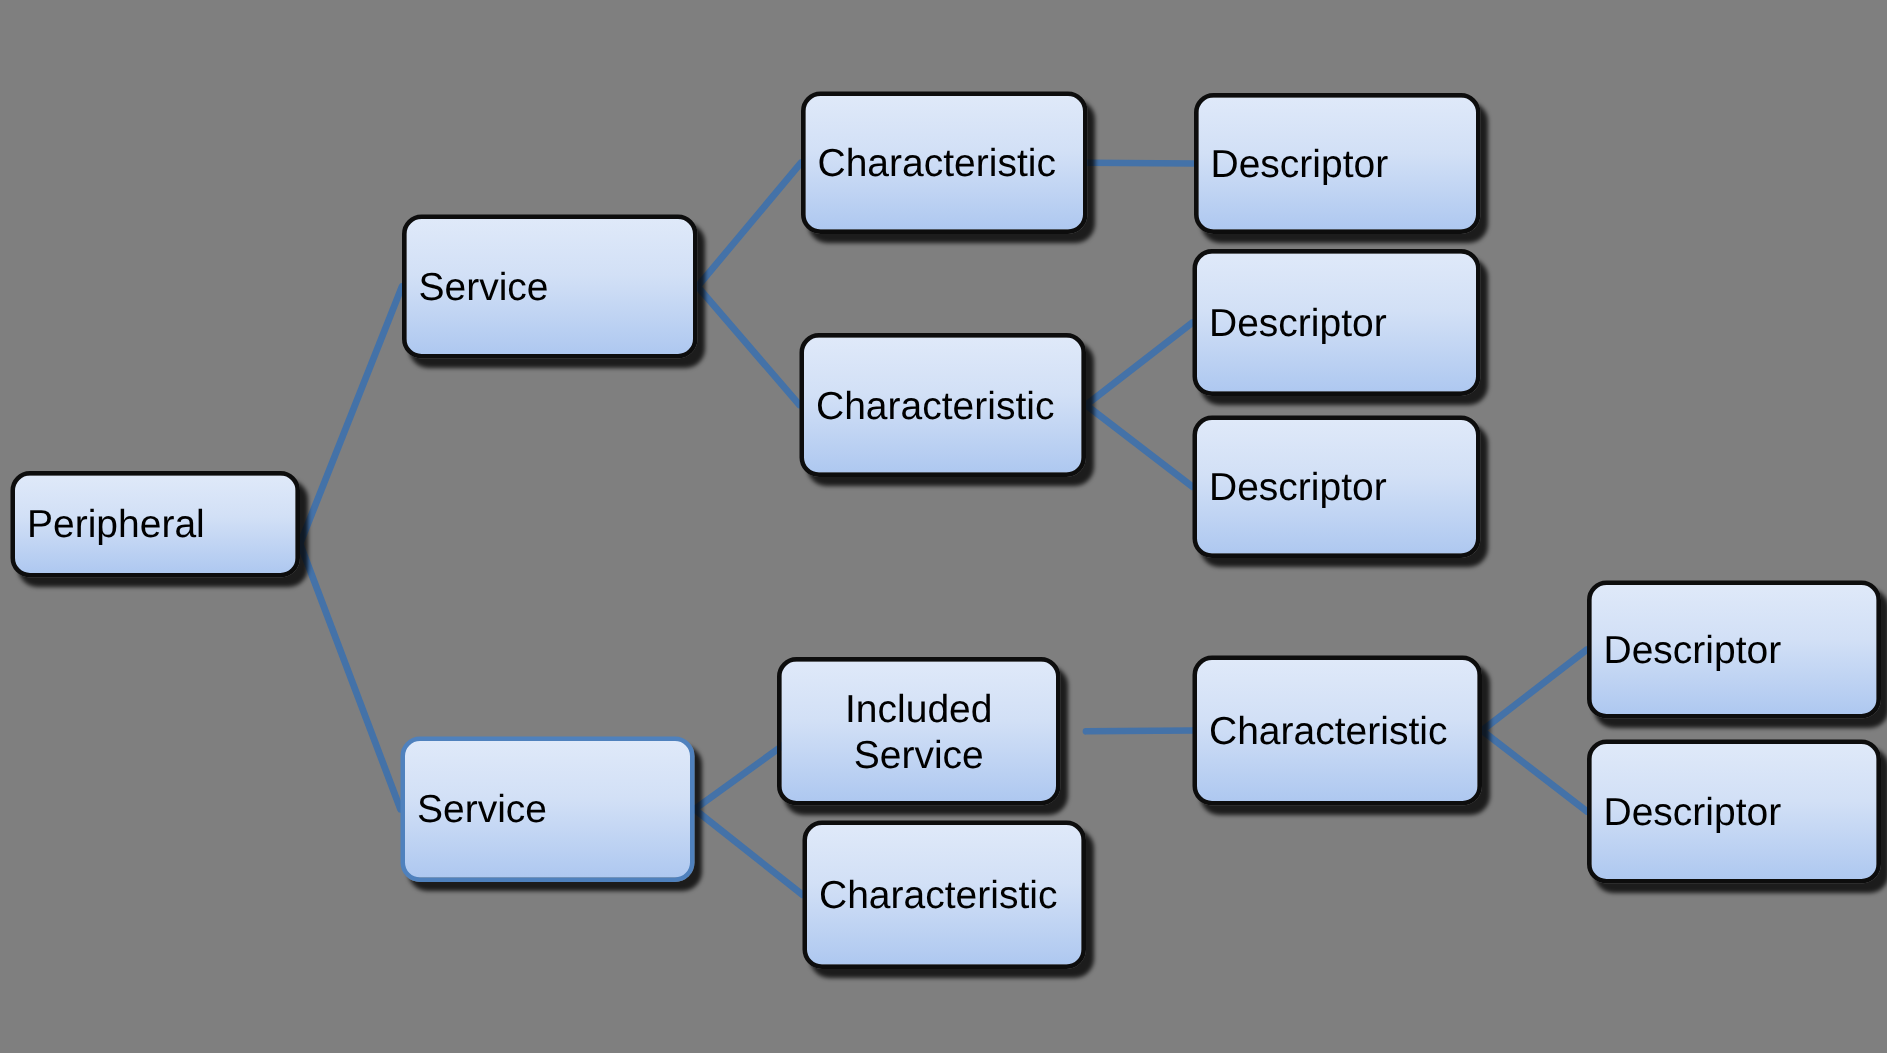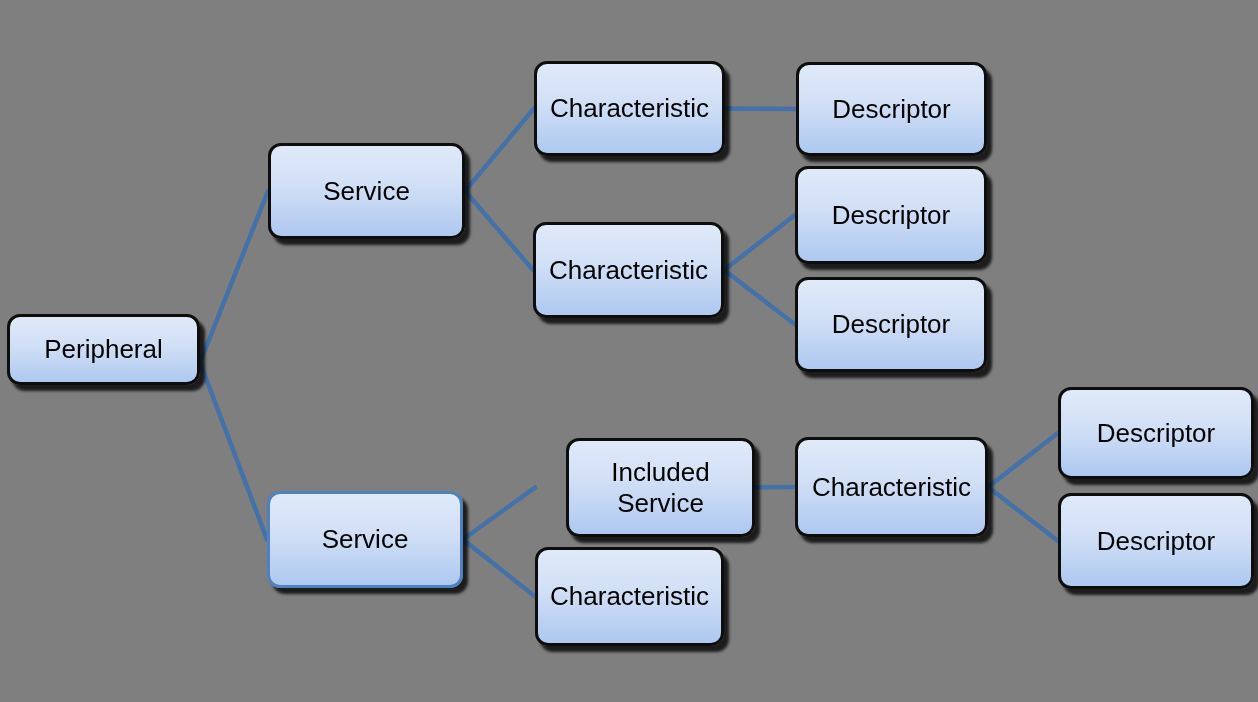--- a/index.html
+++ b/index.html
@@ -26,21 +26,20 @@
   }
   .node {
     position: absolute;
     box-sizing: border-box;
     border: 3.5px solid #0d0d0d;
     border-radius: 13px;
     background: linear-gradient(to bottom, #dfe9f9 0%, #d2e0f6 42%, #aec8f0 100%);
     box-shadow: 5px 6px 3px rgba(0,0,0,0.78);
     display: flex;
     align-items: center;
-    justify-content: center;
     text-align: center;
     color: #000;
     font-size: 26px;
     line-height: 1.18;
     padding: 0 8px;
   }
   .node-alt {
     border-color: #4f81bd;
     border-width: 3px;
   }
@@ -80,21 +79,21 @@
     </div>
     <div class="node" style="left: 795px; top: 166px; width: 192px; height: 98px;">
       <span>Descriptor</span>
     </div>
     <div class="node" style="left: 795px; top: 277px; width: 192px; height: 95px;">
       <span>Descriptor</span>
     </div>
     <div class="node node-alt" style="left: 267px; top: 491px; width: 196px; height: 97px;">
       <span>Service</span>
     </div>
-    <div class="node" style="left: 566px; top: 438px; width: 189px; height: 99px;">
+    <div class="node" style="left: 518px; top: 438px; width: 189px; height: 99px;">
       <span>Included Service</span>
     </div>
     <div class="node" style="left: 535px; top: 547px; width: 189px; height: 99px;">
       <span>Characteristic</span>
     </div>
     <div class="node" style="left: 795px; top: 437px; width: 193px; height: 100px;">
       <span>Characteristic</span>
     </div>
     <div class="node" style="left: 1058px; top: 387px; width: 196px; height: 92px;">
       <span>Descriptor</span>

